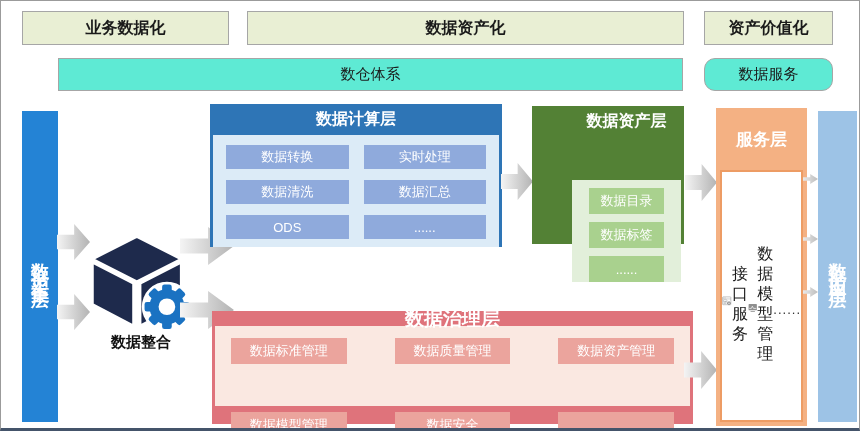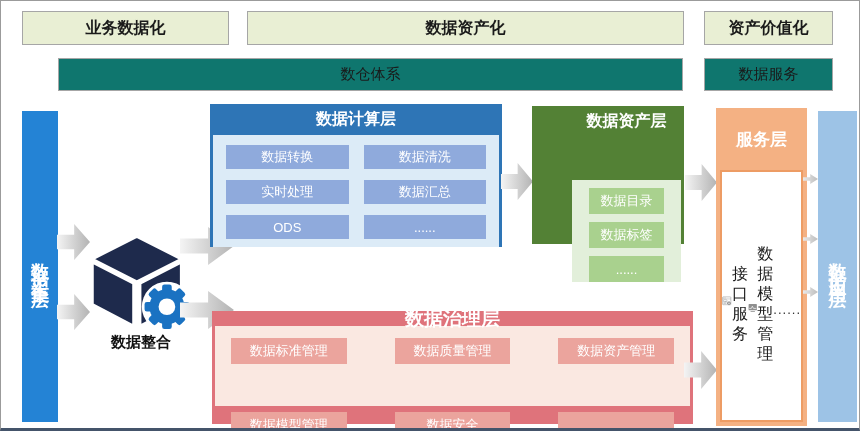--- a/index.html
+++ b/index.html
@@ -4,21 +4,21 @@
 <style>
   html,body{margin:0;padding:0;background:#fff;}
   body{font-family:"Liberation Sans","DejaVu Sans",sans-serif;}
   .canvas{position:relative;width:858px;height:427px;background:#fff;
     border:1px solid #9b9b9b;border-bottom:3px solid #44546a;overflow:hidden;}
 
   
   .banner{position:absolute;display:flex;align-items:center;justify-content:center;
     font-size:16px;color:#1a1a1a;box-sizing:border-box;}
   .banner.green{background:#e9efd4;border:1px solid #a6a6a6;font-weight:bold;}
-  .banner.white{background:#0f766e;border:1px solid #a6a6a6;font-weight:normal;font-size:15px;}
+  .banner.white{background:#5eead4;border:1px solid #a6a6a6;font-weight:normal;font-size:15px;}
 
   
   .vbar{position:absolute;display:flex;align-items:center;justify-content:center;}
   .vbar span{writing-mode:vertical-rl;text-orientation:upright;letter-spacing:7px;
     color:#fff;font-size:18px;font-weight:bold;}
   .vbar.collect{background:#2483d5;}
   .vbar.app{background:#9dc3e6;}
 
   
   .panel{position:absolute;box-sizing:border-box;padding:0 3px 3px;}
@@ -69,21 +69,21 @@
 </head>
 <body>
 
 <div class="canvas">
 
   <div class="banner green" style="left:21px;top:10px;width:207px;height:34px;">业务数据化</div>
   <div class="banner green" style="left:246px;top:10px;width:437px;height:34px;">数据资产化</div>
   <div class="banner green" style="left:703px;top:10px;width:129px;height:34px;">资产价值化</div>
 
   <div class="banner white" style="left:57px;top:57px;width:625px;height:33px;">数仓体系</div>
-  <div class="banner white" style="left:703px;top:57px;width:129px;height:33px;">数据服务</div>
+  <div class="banner white" style="left:703px;top:57px;width:129px;height:33px;border-radius:11px;">数据服务</div>
 
   <div class="vbar collect" style="left:21px;top:110px;width:36px;height:311px;">
     <span>数据采集层</span>
   </div>
 
   <div class="arrow" style="left:56px;top:223px;width:33px;height:36px;"></div>
   <div class="arrow" style="left:56px;top:293px;width:33px;height:36px;"></div>
 
   <div class="integration" style="left:84px;top:233px;width:112px;">
     <svg width="108" height="97" viewBox="0 0 124 116">
@@ -105,22 +105,22 @@
     <div class="int-label">数据整合</div>
   </div>
 
   <div class="arrow" style="left:179px;top:226px;width:54px;height:38px;"></div>
   <div class="arrow" style="left:179px;top:290px;width:54px;height:38px;"></div>
 
   <div class="panel compute" style="left:209px;top:103px;width:292px;height:143px;">
     <div class="panel-header">数据计算层</div>
     <div class="panel-body">
       <div class="cell">数据转换</div>
+      <div class="cell">实时处理</div>
       <div class="cell">数据清洗</div>
-      <div class="cell">实时处理</div>
       <div class="cell">数据汇总</div>
       <div class="cell">ODS</div>
       <div class="cell">......</div>
     </div>
   </div>
 
   <div class="arrow" style="left:500px;top:162px;width:32px;height:37px;"></div>
 
   <div class="panel asset" style="left:531px;top:105px;width:152px;height:138px;">
     <div class="panel-header">数据资产层</div>

